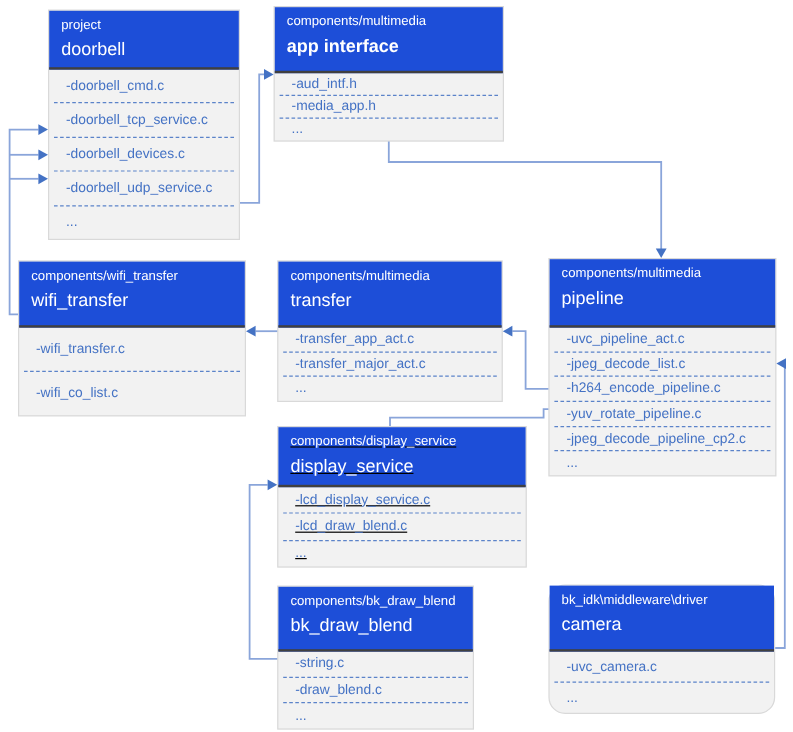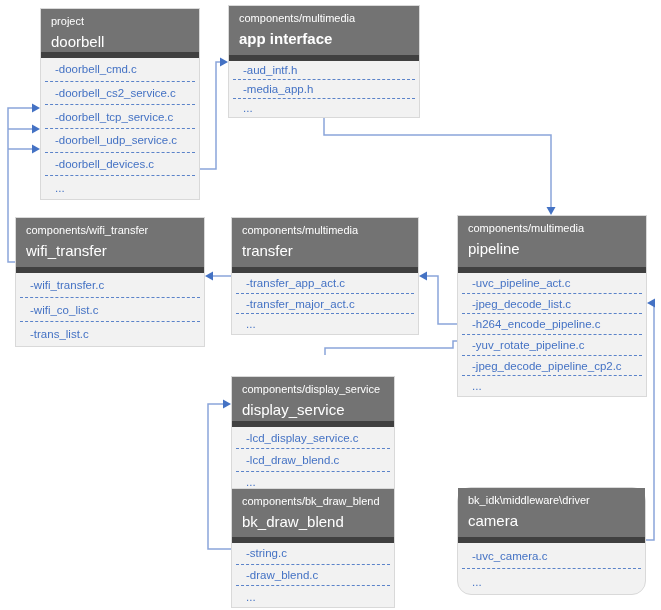--- a/index.html
+++ b/index.html
@@ -17,26 +17,26 @@
   }
   .box {
     position: absolute;
     display: flex;
     flex-direction: column;
     box-sizing: border-box;
     background: #f2f2f2;
     border: 1px solid #d9d9d9;
   }
   .box-header {
-    background: #737373;
+    background: #1d4ed8;
     color: #ffffff;
     padding: 5px 10px 0 10px;
     box-sizing: border-box;
     flex: none;
-    border-bottom: 6px solid #404040;
+    border-bottom: 2px solid #404040;
   }
   .box-path {
     font-size: 11px;
     line-height: 15px;
     white-space: nowrap;
   }
   .box-name {
     font-size: 15px;
     line-height: 20px;
     margin-top: 3px;
@@ -66,21 +66,21 @@
   #box-doorbell        { left: 40px;  top: 8px;   width: 160px; height: 192px; }
   #box-doorbell .box-header        { height: 49px; }
   #box-app-interface   { left: 228px; top: 5px;   width: 192px; height: 113px; }
   #box-app-interface .box-header   { height: 55px; }
   #box-wifi-transfer   { left: 15px;  top: 217px; width: 190px; height: 130px; }
   #box-wifi-transfer .box-header   { height: 55px; }
   #box-transfer        { left: 231px; top: 217px; width: 188px; height: 118px; }
   #box-transfer .box-header        { height: 55px; }
   #box-pipeline        { left: 457px; top: 215px; width: 190px; height: 182px; }
   #box-pipeline .box-header        { height: 57px; }
-  #box-display-service { left: 231px; top: 376px; width: 164px; height: 118px; }
+  #box-display-service { left: 231px; top: 355px; width: 208px; height: 118px; text-decoration: underline; }
   #box-display-service .box-header { height: 50px; }
   #box-bk-draw-blend   { left: 231px; top: 488px; width: 164px; height: 120px; }
   #box-bk-draw-blend .box-header   { height: 54px; }
   #box-camera          { left: 457px; top: 487px; width: 189px; height: 108px; border-radius: 14px; }
   #box-camera .box-header          { height: 55px; }
 
   #connector-overlay {
     position: absolute;
     left: 0; top: 0;
     width: 661px; height: 610px;
@@ -101,24 +101,23 @@
 
 <div id="canvas">
 
   <div class="box" id="box-doorbell">
     <div class="box-header">
       <div class="box-path">project</div>
       <div class="box-name">doorbell</div>
     </div>
     <div class="box-list">
       <div class="file-row">-doorbell_cmd.c</div>
-      <div class="file-row">-doorbell_cs2_service.c</div>
       <div class="file-row">-doorbell_tcp_service.c</div>
+      <div class="file-row">-doorbell_devices.c</div>
       <div class="file-row">-doorbell_udp_service.c</div>
-      <div class="file-row">-doorbell_devices.c</div>
       <div class="file-row">...</div>
     </div>
   </div>
 
   <div class="box bold-name" id="box-app-interface">
     <div class="box-header">
       <div class="box-path">components/multimedia</div>
       <div class="box-name">app interface</div>
     </div>
     <div class="box-list">
@@ -129,21 +128,20 @@
   </div>
 
   <div class="box" id="box-wifi-transfer">
     <div class="box-header">
       <div class="box-path">components/wifi_transfer</div>
       <div class="box-name">wifi_transfer</div>
     </div>
     <div class="box-list">
       <div class="file-row">-wifi_transfer.c</div>
       <div class="file-row">-wifi_co_list.c</div>
-      <div class="file-row">-trans_list.c</div>
     </div>
   </div>
 
   <div class="box" id="box-transfer">
     <div class="box-header">
       <div class="box-path">components/multimedia</div>
       <div class="box-name">transfer</div>
     </div>
     <div class="box-list">
       <div class="file-row">-transfer_app_act.c</div>

